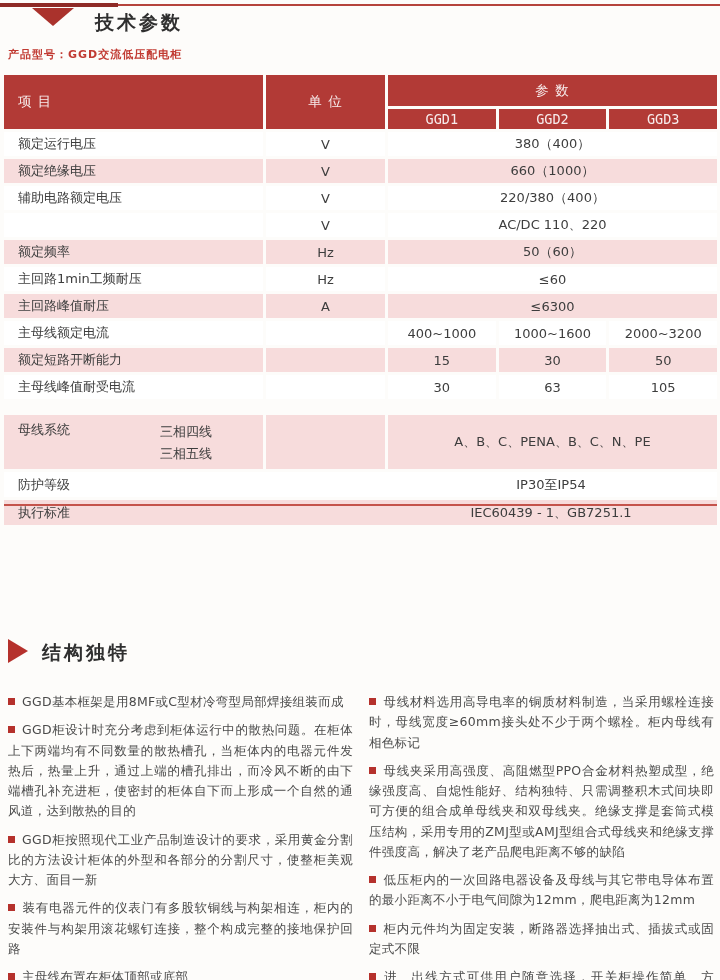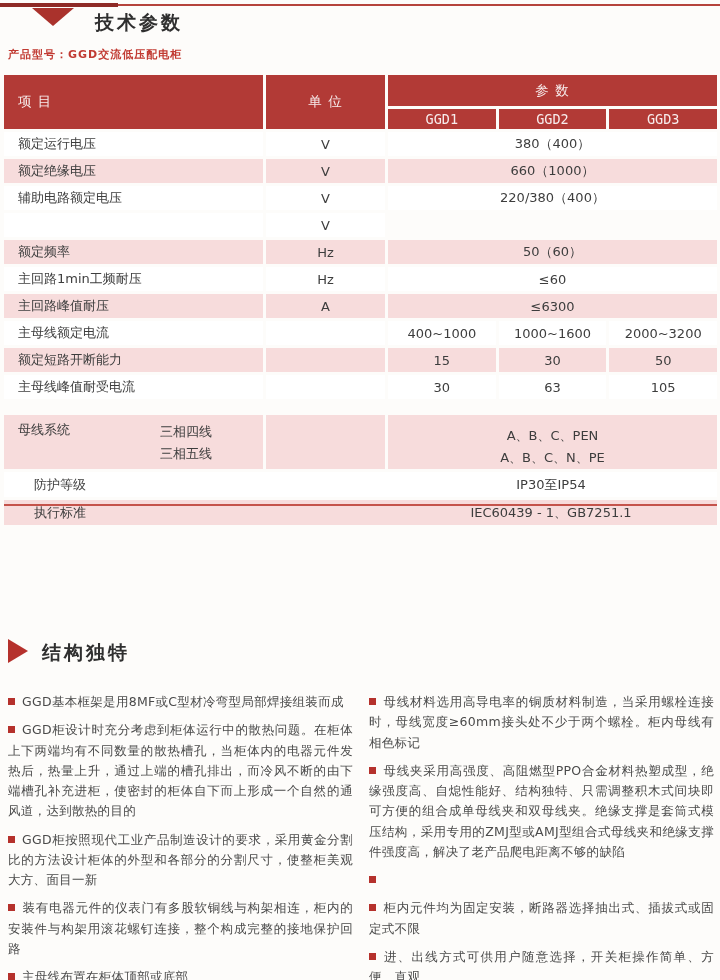--- a/index.html
+++ b/index.html
@@ -47,25 +47,25 @@
   .c-unit  { grid-column:2; justify-content:center; }
   .c-val   { grid-column:3 / 6; justify-content:center; }
   .c-v     { justify-content:center; }
   .pink { background:#f7dcdc; }
   .white { background:#ffffff; }
 
   .row-bus { height:54px;margin-top:13px; }
   .bus-label-wrap { display:flex; align-items:flex-start; padding-top:6px; height:54px; }
   .bus-name { width:142px; }
   .bus-subs div { line-height:22px; }
-  .bus-vals { flex-direction:column; justify-content:flex-end; }
+  .bus-vals { flex-direction:row; justify-content:center; }
   .bus-vals div { line-height:22px; }
 
   .full { grid-column:1 / -1; position:relative; height:25px; }
-  .full .f-label { position:absolute; left:14px; top:50%; transform:translateY(-50%); font-size:13px;margin-left:16px; }
+  .full .f-label { position:absolute; left:14px; top:50%; transform:translateY(-50%); font-size:13px; }
   .full .f-value { position:absolute; left:381px; right:0; top:50%; transform:translateY(-50%); text-align:center; font-size:13px; }
 
   .table-rule { position:absolute; top:504px; left:4px; width:713px; height:2px; background:#c4534b; }
 
   
   .tri-right {
     position:absolute; top:639px; left:8px;
     width:0; height:0;
     border-top:12px solid transparent;
     border-bottom:12px solid transparent;
@@ -108,20 +108,21 @@
     <div class="cell c-label pink">额定绝缘电压</div>
     <div class="cell c-unit pink">V</div>
     <div class="cell c-val pink">660（1000）</div>
 
     <div class="cell c-label white">辅助电路额定电压</div>
     <div class="cell c-unit white">V</div>
     <div class="cell c-val white">220/380（400）</div>
 
     <div class="cell c-label white"></div>
     <div class="cell c-unit white">V</div>
+    <div class="cell c-val white">AC/DC 110、220</div>
 
     <div class="cell c-label pink">额定频率</div>
     <div class="cell c-unit pink">Hz</div>
     <div class="cell c-val pink">50（60）</div>
 
     <div class="cell c-label white">主回路1min工频耐压</div>
     <div class="cell c-unit white">Hz</div>
     <div class="cell c-val white">≤60</div>
 
     <div class="cell c-label pink">主回路峰值耐压</div>
@@ -178,19 +179,19 @@
     <div class="feat-col">
       <div class="feat"><span class="sq"></span><span>GGD基本框架是用8MF或C型材冷弯型局部焊接组装而成</span></div>
       <div class="feat"><span class="sq"></span><span>GGD柜设计时充分考虑到柜体运行中的散热问题。在柜体上下两端均有不同数量的散热槽孔，当柜体内的电器元件发热后，热量上升，通过上端的槽孔排出，而冷风不断的由下端槽孔补充进柜，使密封的柜体自下而上形成一个自然的通风道，达到散热的目的</span></div>
       <div class="feat"><span class="sq"></span><span>GGD柜按照现代工业产品制造设计的要求，采用黄金分割比的方法设计柜体的外型和各部分的分割尺寸，使整柜美观大方、面目一新</span></div>
       <div class="feat"><span class="sq"></span><span>装有电器元件的仪表门有多股软铜线与构架相连，柜内的安装件与构架用滚花螺钉连接，整个构成完整的接地保护回路</span></div>
       <div class="feat"><span class="sq"></span><span>主母线布置在柜体顶部或底部</span></div>
     </div>
     <div class="feat-col">
       <div class="feat"><span class="sq"></span><span>母线材料选用高导电率的铜质材料制造，当采用螺栓连接时，母线宽度≥60mm接头处不少于两个螺栓。柜内母线有相色标记</span></div>
       <div class="feat"><span class="sq"></span><span>母线夹采用高强度、高阻燃型PPO合金材料热塑成型，绝缘强度高、自熄性能好、结构独特、只需调整积木式间块即可方便的组合成单母线夹和双母线夹。绝缘支撑是套筒式模压结构，采用专用的ZMJ型或AMJ型组合式母线夹和绝缘支撑件强度高，解决了老产品爬电距离不够的缺陷</span></div>
-      <div class="feat"><span class="sq"></span></div>
+      <div class="feat"><span class="sq"></span><span>低压柜内的一次回路电器设备及母线与其它带电导体布置的最小距离不小于电气间隙为12mm，爬电距离为12mm</span></div>
       <div class="feat"><span class="sq"></span><span>柜内元件均为固定安装，断路器选择抽出式、插拔式或固定式不限</span></div>
       <div class="feat"><span class="sq"></span><span>进、出线方式可供用户随意选择，开关柜操作简单、方便、直观</span></div>
     </div>
   </div>
 
 </div>
 
 </body></html>

